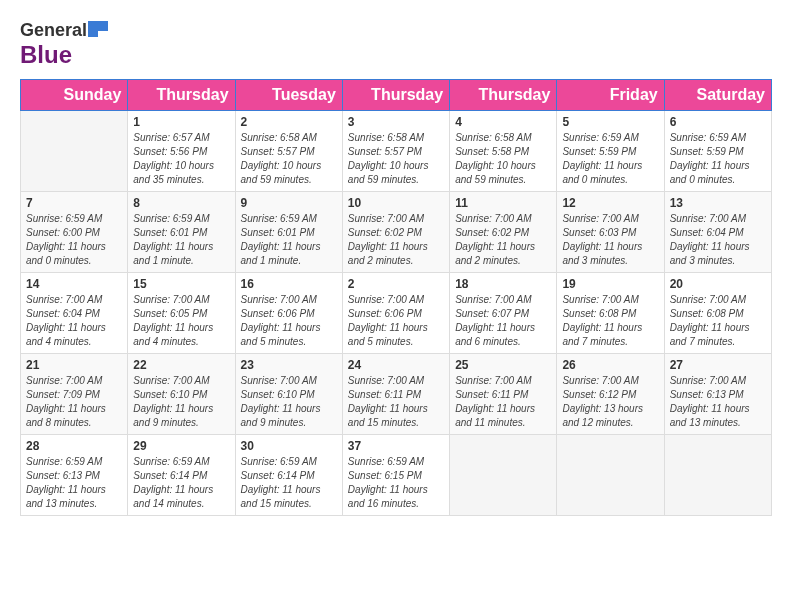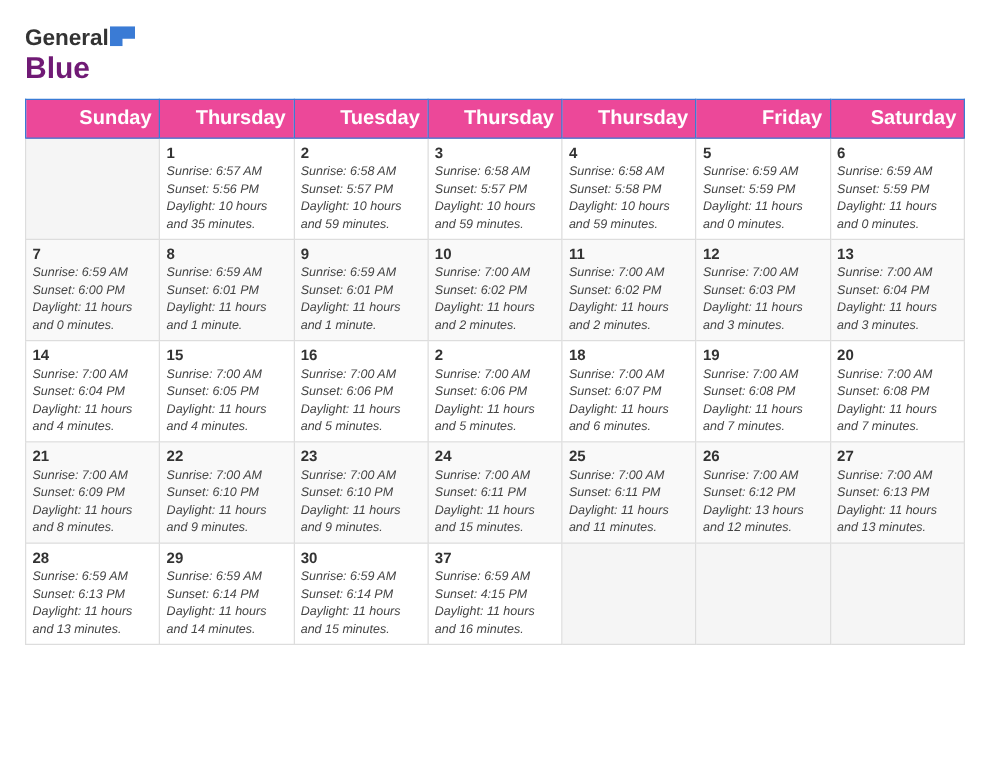--- a/index.html
+++ b/index.html
@@ -288,21 +288,21 @@
           <div>Sunset: 6:08 PM</div>
           <div>Daylight: 11 hours and 7 minutes.</div>
         </div>
       </td>
         </tr>
         <tr class="row-alt">
           <td>
         <span class="day-number">21</span>
         <div class="day-info">
           <div>Sunrise: 7:00 AM</div>
-          <div>Sunset: 6:09 PM</div>
+          <div>Sunset: 7:09 PM</div>
           <div>Daylight: 11 hours and 8 minutes.</div>
         </div>
       </td>
           <td>
         <span class="day-number">22</span>
         <div class="day-info">
           <div>Sunrise: 7:00 AM</div>
           <div>Sunset: 6:10 PM</div>
           <div>Daylight: 11 hours and 9 minutes.</div>
         </div>
@@ -370,21 +370,21 @@
         <div class="day-info">
           <div>Sunrise: 6:59 AM</div>
           <div>Sunset: 6:14 PM</div>
           <div>Daylight: 11 hours and 15 minutes.</div>
         </div>
       </td>
           <td>
         <span class="day-number">37</span>
         <div class="day-info">
           <div>Sunrise: 6:59 AM</div>
-          <div>Sunset: 4:15 PM</div>
+          <div>Sunset: 6:15 PM</div>
           <div>Daylight: 11 hours and 16 minutes.</div>
         </div>
       </td>
           <td class="empty-cell"></td>
           <td class="empty-cell"></td>
           <td class="empty-cell"></td>
         </tr>
       </tbody>
   </table>
 </div>

